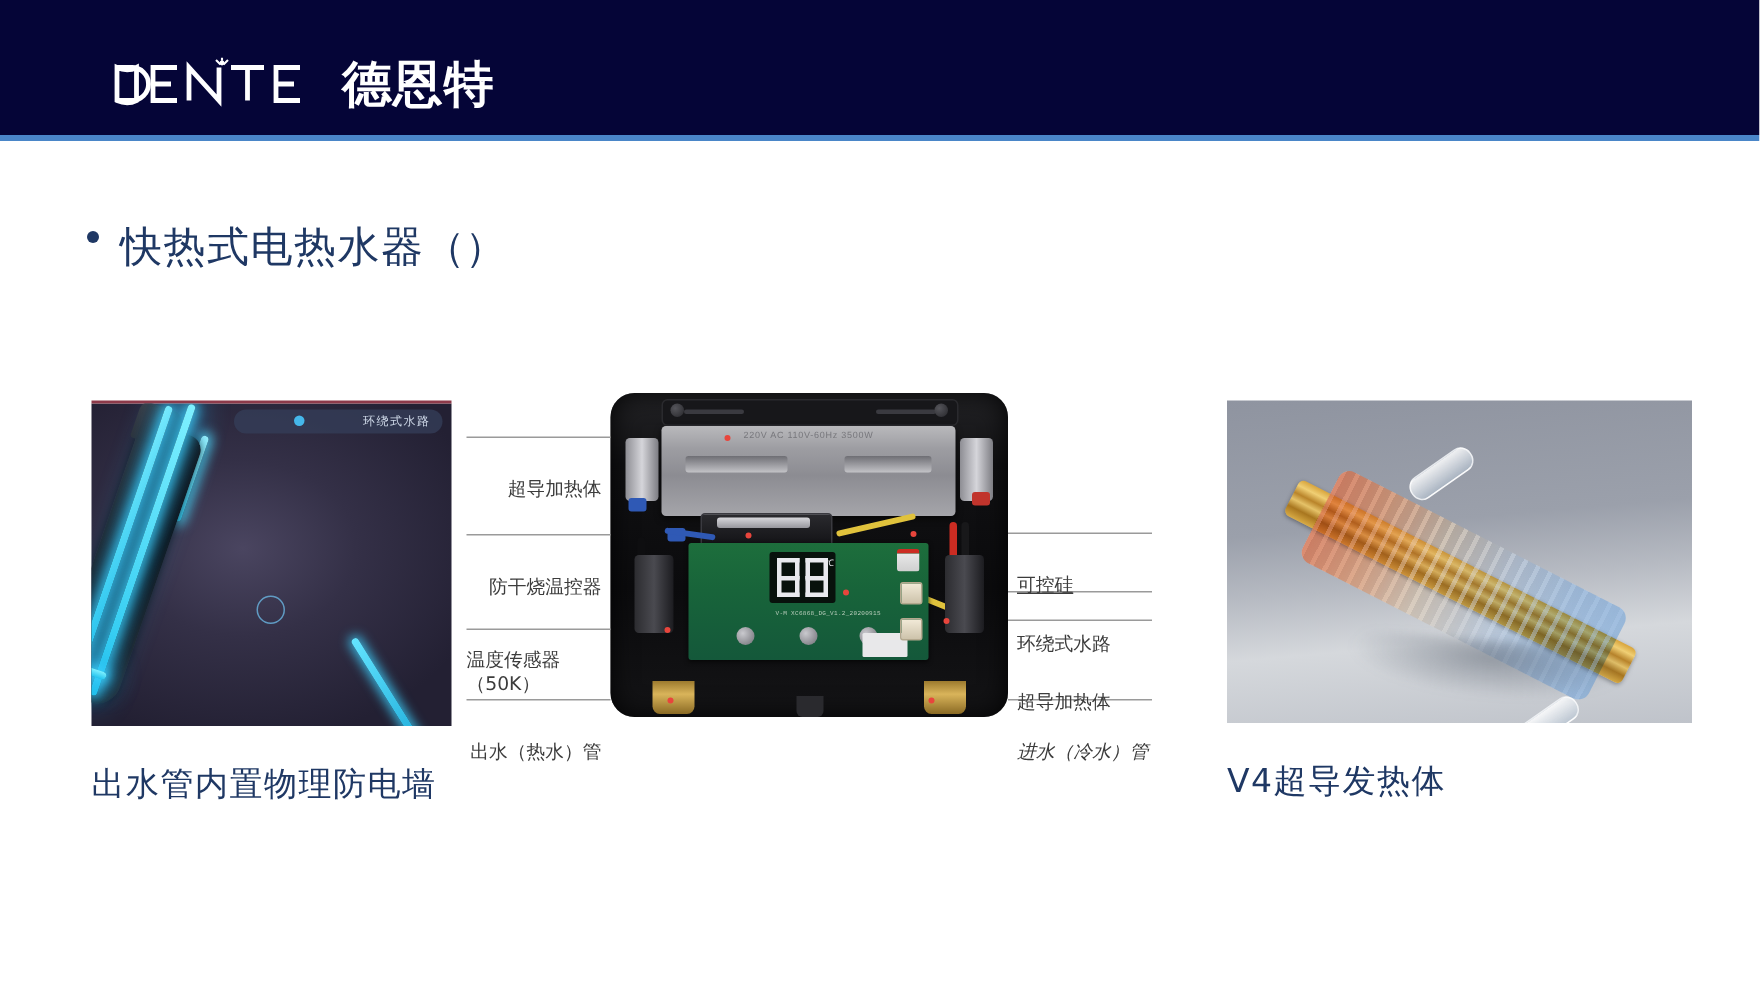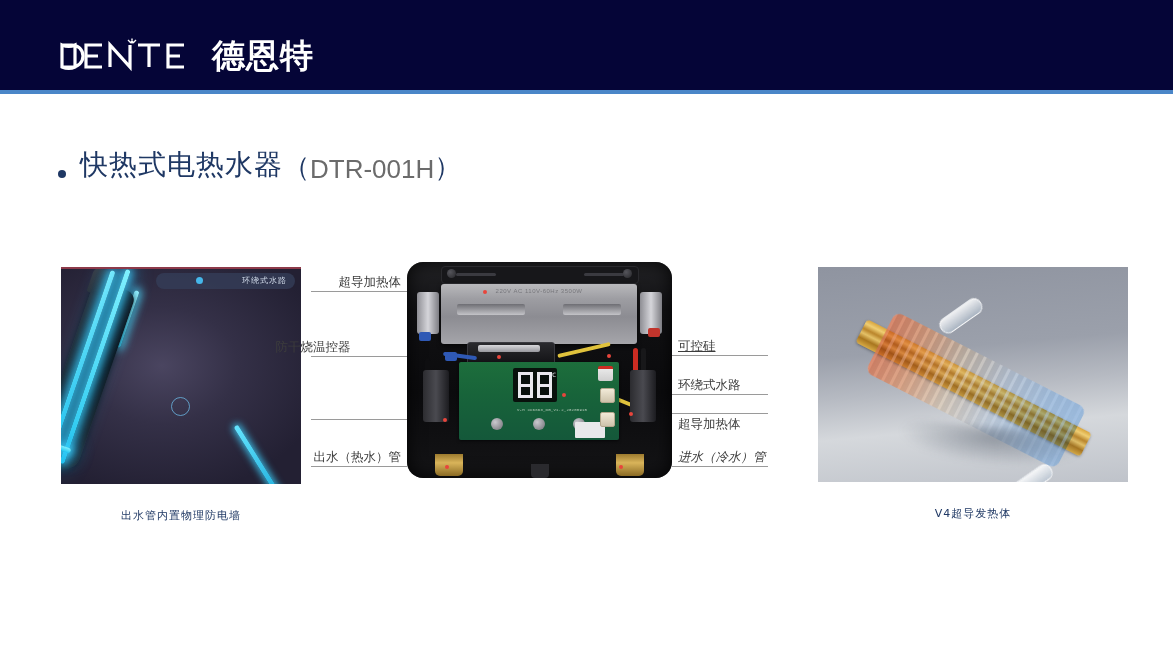--- a/index.html
+++ b/index.html
@@ -14,34 +14,34 @@
   
   .header{
     position:absolute;left:0;top:0;width:1173px;height:90px;
     background:#050537;
   }
   .header-accent{
     position:absolute;left:0;top:90px;width:1173px;height:4px;
     background:#4a86c8;
   }
   .logo{
-    position:absolute;left:58px;top:33px;height:45px;
+    position:absolute;left:74px;top:33px;height:45px;
     display:flex;align-items:center;text-align:right;
   }
   .logo-mark{display:block;}
   .logo-cn{
     color:#ffffff;font-size:33px;line-height:33px;
     font-weight:bold;letter-spacing:1px;margin-left:4px;
     font-family:"DejaVu Sans","Liberation Sans",sans-serif;
   }
 
   
   .slide-title{
     position:absolute;left:58px;top:145px;
-    display:flex;align-items:flex-end;
+    display:flex;align-items:center;
     color:#1f3864;
   }
   .title-bullet{
     width:8px;height:8px;border-radius:50%;
     background:#1f3864;margin-right:14px;
     position:relative;top:-7px;flex:none;
   }
   .title-main{
     font-size:28px;line-height:40px;color:#1f3864;
     font-family:"DejaVu Sans","Liberation Sans",sans-serif;
@@ -49,21 +49,21 @@
   }
   .title-model{
     font-size:26px;color:#6b6b6b;letter-spacing:0px;
     font-family:"Liberation Sans",sans-serif;
   }
   .title-paren{color:#1f3864;font-size:27px;}
 
   
   .fig{position:absolute;}
   .fig-caption{
-    text-align:center;color:#1f3864;font-size:11px;
+    color:#1f3864;font-size:22px;
     font-family:"DejaVu Sans","Liberation Sans",sans-serif;
     letter-spacing:1px;
   }
 
   
   .fig-left{left:61px;top:267px;}
   .pipe-img{
     position:relative;width:240px;height:215px;overflow:hidden;
     background:
       radial-gradient(ellipse 70% 60% at 42% 45%, #4a4560 0%, #343047 45%, #232033 100%);
@@ -291,21 +291,21 @@
   }
   .p-footL{left:28px;} .p-footR{right:28px;}
   .p-nozzle{
     position:absolute;bottom:0;left:50%;margin-left:-9px;width:18px;height:14px;
     border-radius:0 0 4px 4px;background:#2a2a2e;
   }
 
   
   .callout{
     position:absolute;font-size:12.5px;color:#3c3c3c;white-space:nowrap;
-    font-family:"DejaVu Sans","Liberation Sans",sans-serif;line-height:16px;
+    font-family:"DejaVu Sans","Liberation Sans",sans-serif;line-height:16px;margin-top:44px;
   }
   .callout.left{text-align:right;}
   .callout.right{text-align:left;}
   .lead{
     position:absolute;height:1px;background:#9a9a9a;
   }
   .dot-marker{
     position:absolute;width:4px;height:4px;border-radius:50%;background:#e8453c;
   }
 </style>
@@ -327,21 +327,20 @@
     </svg>
     <span class="logo-cn">德恩特</span>
   </div>
 </div>
 <div class="header-accent"></div>
 
 <div class="slide-title">
   <span class="title-bullet"></span>
   <span class="title-main">快热式电热水器</span>
   <span class="title-paren">（</span>
-  <span class="title-model">DTR-001H</span>
   <span class="title-paren">）</span>
 </div>
 
 <div class="fig fig-left">
   <div class="pipe-img">
     <div class="glow-head"></div>
     <div class="pipe-body">
       <div class="pipe-shell"></div>
       <div class="pipe-cap"></div>
       <div class="glow glow-a"></div>
@@ -419,21 +418,23 @@
   <div class="lead" style="left:-96px;top:94px;width:96px;"></div>
   <div class="lead" style="left:-96px;top:157px;width:96px;"></div>
   <div class="lead" style="left:-96px;top:204px;width:96px;"></div>
 
   <div class="lead" style="left:265px;top:93px;width:96px;"></div>
   <div class="lead" style="left:265px;top:132px;width:96px;"></div>
   <div class="lead" style="left:265px;top:151px;width:96px;"></div>
   <div class="lead" style="left:265px;top:204px;width:96px;"></div>
 
   <div class="callout left" style="left:-182px;top:12px;width:176px;">超导加热体</div>
-  <div class="callout left" style="left:-182px;top:77px;width:176px;text-align:center;">防干烧温控器</div>
+  <div class="callout left" style="left:-182px;top:77px;width:176px;">防干烧温控器</div>
+  <div class="callout left" style="left:-182px;top:126px;width:176px;white-space:pre-line;text-align:left;padding-left:86px;box-sizing:border-box;">温度传感器
+（50K）</div>
   <div class="callout left" style="left:-182px;top:187px;width:176px;">出水（热水）管</div>
 
   <div class="callout right" style="left:271px;top:76px;width:180px;text-decoration:underline;">可控硅</div>
   <div class="callout right" style="left:271px;top:115px;width:180px;">环绕式水路</div>
   <div class="callout right" style="left:271px;top:154px;width:180px;">超导加热体</div>
   <div class="callout right" style="left:271px;top:187px;width:180px;font-style:italic;">进水（冷水）管</div>
 </div>
 
 <div class="fig fig-right">
   <div class="v4-img">

